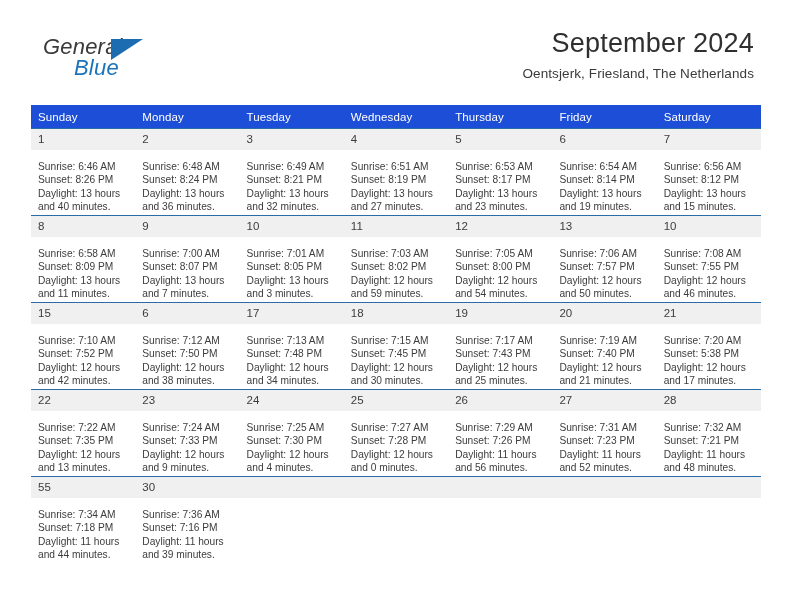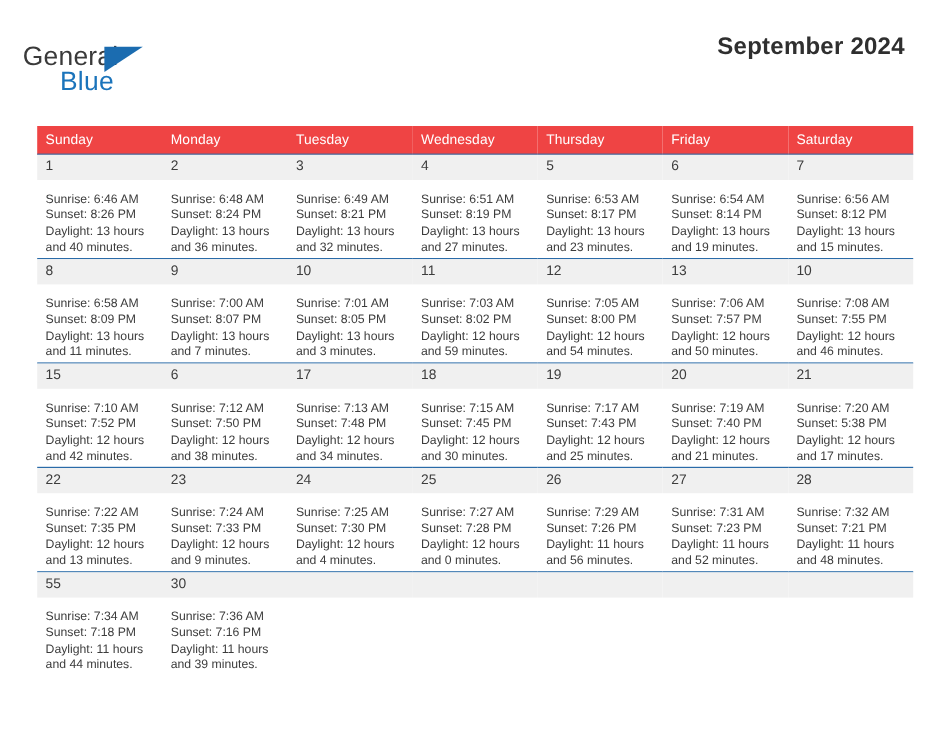--- a/index.html
+++ b/index.html
@@ -26,24 +26,25 @@
   .header {
     position: absolute;
     left: 0;
     top: 0;
     width: 792px;
     height: 100px;
   }
 
   .logo {
     position: absolute;
-    left: 19px;
+    left: 43px;
     top: 34px;
     width: 200px;
     height: 48px;
+    font-style: italic;
   }
   .logo-general {
     position: absolute;
     left: 0;
     top: 0;
     font-size: 22px;
     letter-spacing: 0.2px;
     color: #3a3a3a;
     font-family: "Liberation Sans", sans-serif;
   }
@@ -67,22 +68,22 @@
     border-bottom: 21px solid transparent;
   }
 
   .title-block {
     position: absolute;
     right: 38px;
     top: 28px;
     text-align: right;
   }
   .cal-title {
-    font-size: 20px;
-    font-weight: bold;
+    font-size: 27px;
+    font-weight: normal;
     color: #2f2f2f;
     line-height: 1.15;
     letter-spacing: 0.2px;
     white-space: nowrap;
   }
   .cal-subtitle {
     margin-top: 7px;
     font-size: 13.5px;
     color: #3a3a3a;
     letter-spacing: 0.1px;
@@ -93,21 +94,21 @@
   .calendar {
     position: absolute;
     left: 31px;
     top: 105px;
     width: 730px;
     border-collapse: collapse;
     table-layout: fixed;
   }
 
   .calendar th {
-    background: #ef4444;
+    background: #1d4ed8;
     color: #ffffff;
     font-size: 11.5px;
     font-weight: normal;
     text-align: left;
     padding: 5px 0 5px 7px;
     height: 13px;
     letter-spacing: 0.1px;
   }
 
   .week-row > td {
@@ -153,20 +154,21 @@
   <div class="header">
 
     <div class="logo">
       <span class="logo-general">General</span>
       <span class="logo-triangle"></span>
       <span class="logo-blue">Blue</span>
     </div>
 
     <div class="title-block">
       <div class="cal-title">September 2024</div>
+      <div class="cal-subtitle">Oentsjerk, Friesland, The Netherlands</div>
     </div>
 
   </div>
 
   <table class="calendar">
     <thead>
       <tr>
         <th>Sunday</th>
         <th>Monday</th>
         <th>Tuesday</th>

